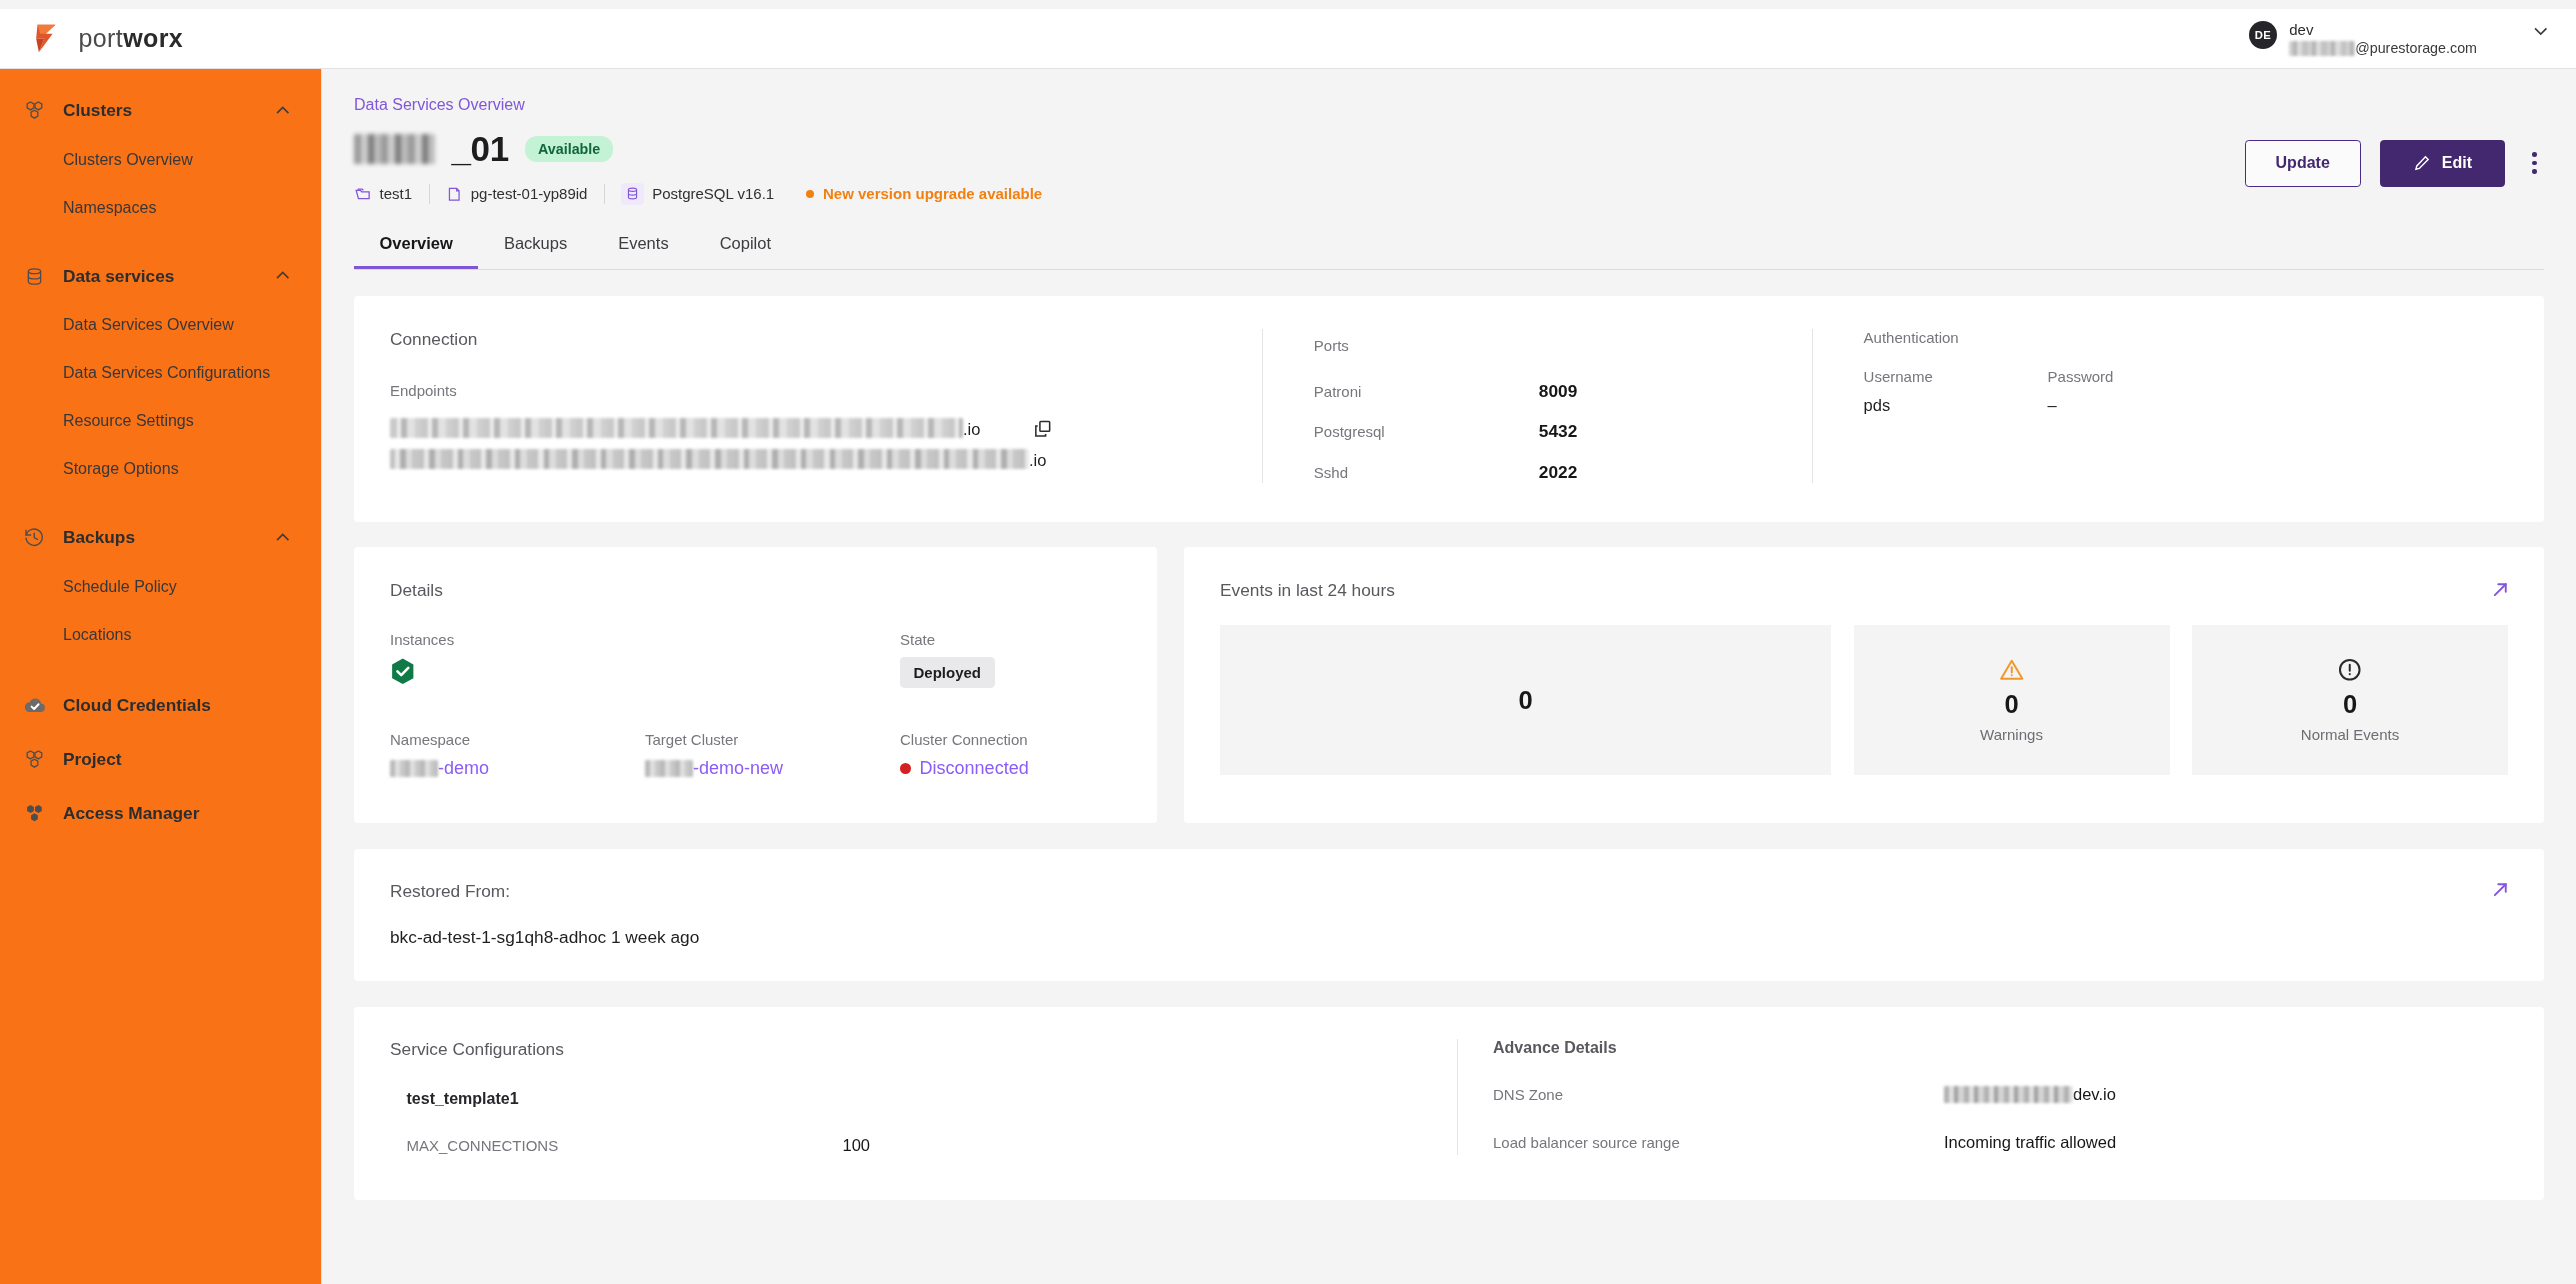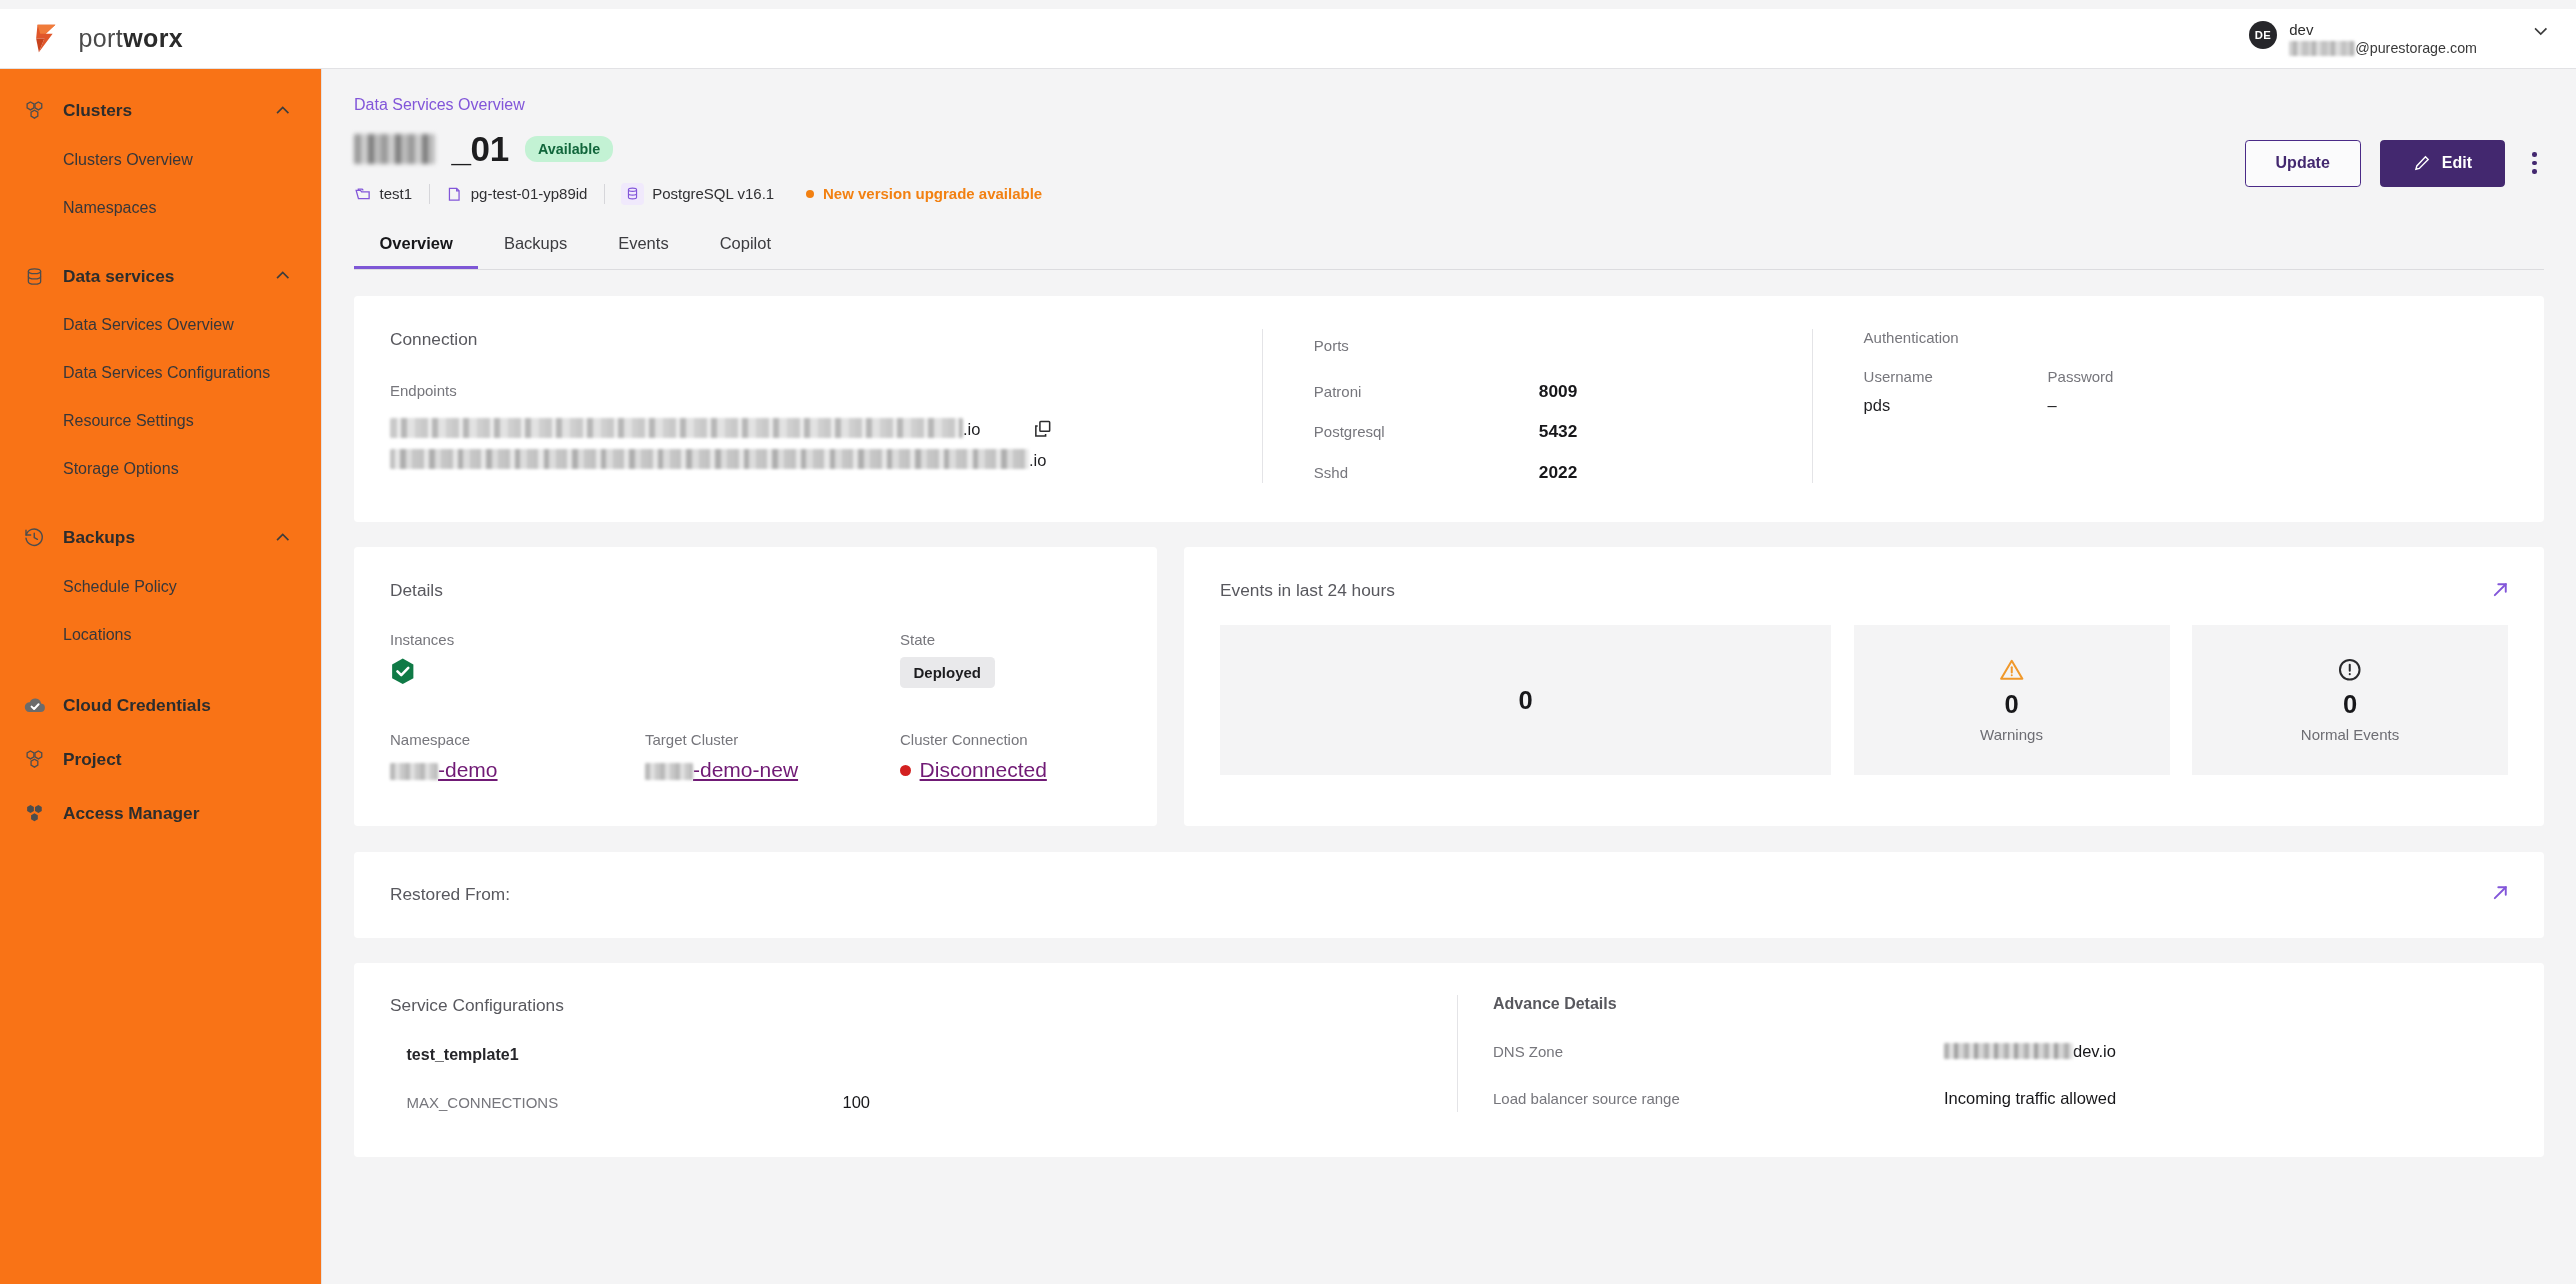--- a/index.html
+++ b/index.html
@@ -149,21 +149,21 @@
   .det-c2 { flex: 0 0 255px; }
   .det-c3 { flex: 1; }
 
   .hexcheck { width: 25.5px; height: 28.6px; margin-top: 9px; }
   .chip-state { display: inline-block; margin-top: 9px; background: #e9e9eb; color: #1d1d20;
     font-size: 15px; font-weight: bold; border-radius: 4.5px; padding: 6.8px 13.5px; }
   .ns-redact { display: inline-block; width: 48px; height: 16.5px; vertical-align: -2.3px;
     background: repeating-linear-gradient(90deg,#b9b9b9 0 5.3px,#e0e0e0 5.3px 9.8px,#c8c8c8 9.8px 15px);
     filter: blur(1.7px); border-radius: 1.5px; }
   .dot-red { width: 11.3px; height: 11.3px; border-radius: 50%; background: #d32020; display: inline-block; vertical-align: 0px; }
-  .det-val-row { margin-top: 10.5px; font-size: 21px; color: #701a75; display: flex; align-items: center; gap: 8.3px; text-decoration: underline; }
+  .det-val-row { margin-top: 10.5px; font-size: 18px; color: #8b5cf6; display: flex; align-items: center; gap: 8.3px; }
 
   .ext-link { position: absolute; right: 33px; top: 32px; cursor: pointer; }
 
   .ev-grid { display: flex; gap: 22.5px; margin-top: 24px; }
   .ev-box { background: #f4f4f5; height: 150px; display: flex; flex-direction: column;
     align-items: center; justify-content: center; gap: 7.5px; }
   .ev-big { flex: 1; }
   .ev-small { flex: 0 0 316px; }
   .ev-num { font-size: 25.5px; font-weight: bold; color: #18181b; }
   .ev-lbl { font-size: 15px; color: #6d6d73; }
@@ -508,20 +508,21 @@
                 </svg>
                 <div class="ev-num">0</div>
                 <div class="ev-lbl">Normal Events</div>
               </div>
             </div>
           </div>
         </div>
 
         <div class="card restored">
           <div class="card-title">Restored From:</div>
+          <div class="restored-val">bkc-ad-test-1-sg1qh8-adhoc 1 week ago</div>
           <span class="ext-link-2">
             <svg width="21" height="21" viewBox="0 0 24 24" fill="none" stroke="#8256d9" stroke-width="2.2" stroke-linecap="round">
               <line x1="5.5" y1="18.5" x2="18" y2="6"></line>
                 <polyline points="9.5,6 18,6 18,14.5"></polyline>
             </svg>
           </span>
         </div>
 
         <div class="card svccfg">
           <div class="svc-left">

